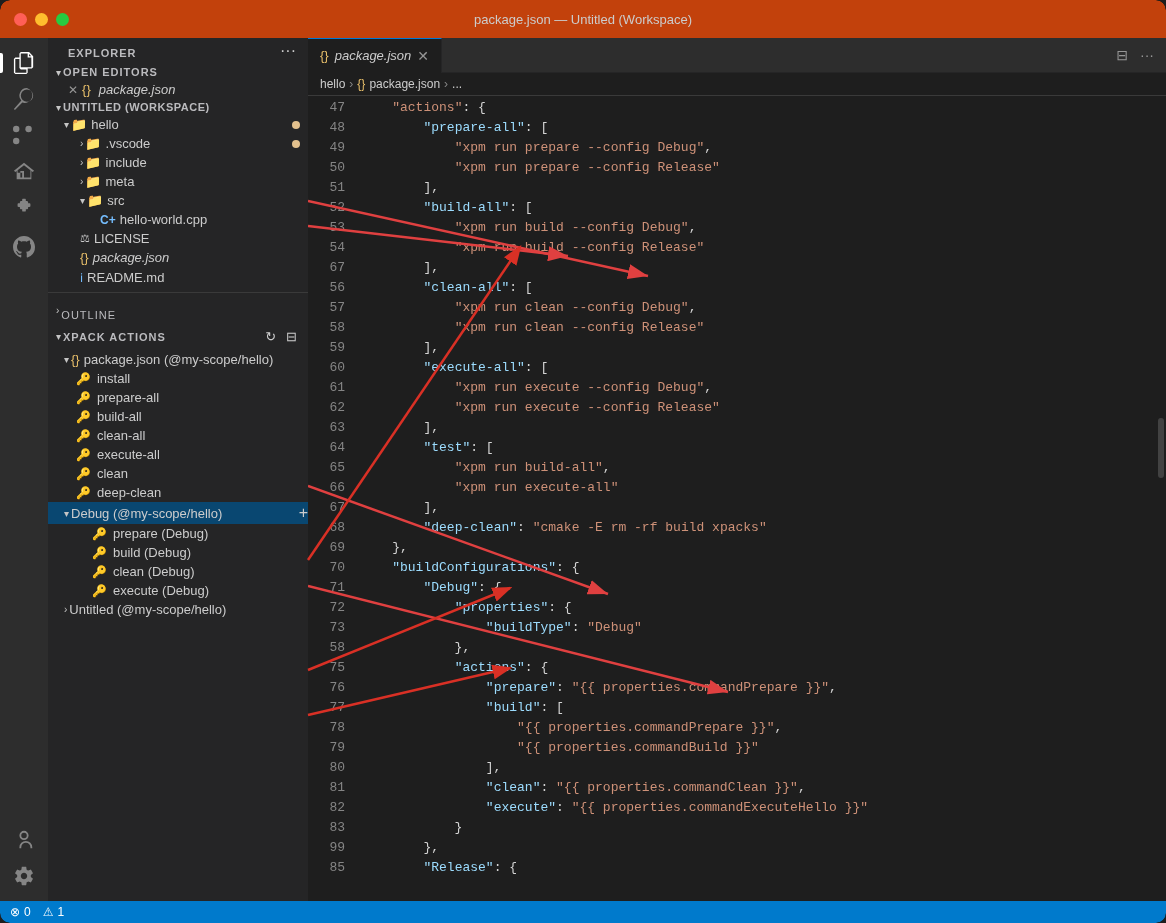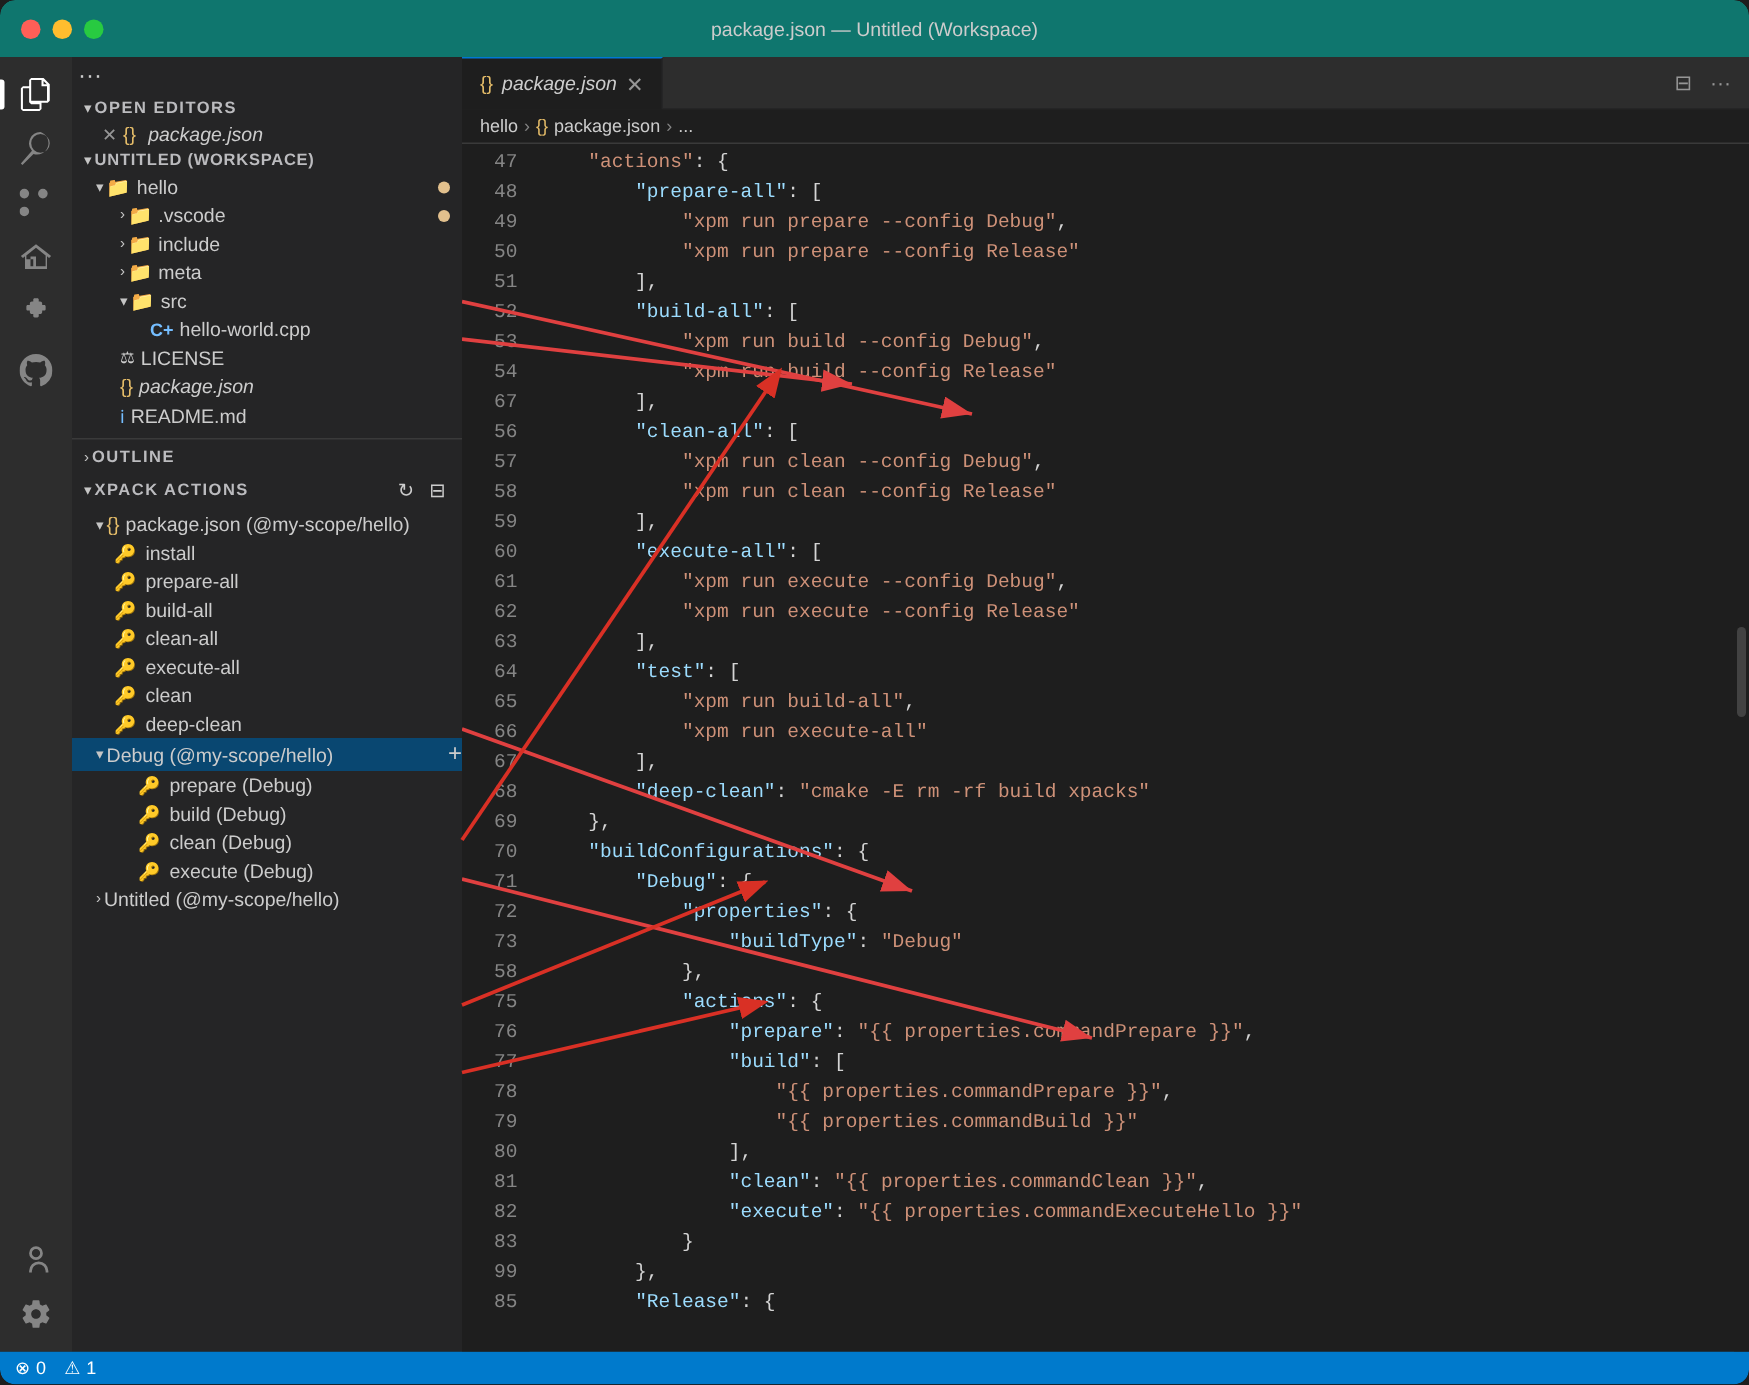--- a/index.html
+++ b/index.html
@@ -7,21 +7,21 @@
       font-family: -apple-system, BlinkMacSystemFont, 'Segoe UI', sans-serif;
       background: #1e1e1e;
       width: 1166px;
       height: 923px;
       overflow: hidden;
       border-radius: 10px;
     }
 
     
     .title-bar {
-      background: #0f766e;
+      background: #c2410c;
       height: 38px;
       display: flex;
       align-items: center;
       justify-content: center;
       position: relative;
       border-radius: 10px 10px 0 0;
     }
     .traffic-lights {
       position: absolute;
       left: 14px;
@@ -434,20 +434,21 @@
           <svg width="22" height="22" viewBox="0 0 24 24" fill="currentColor">
             <path d="M19.43 12.98c.04-.32.07-.64.07-.98s-.03-.66-.07-.98l2.11-1.65c.19-.15.24-.42.12-.64l-2-3.46c-.12-.22-.39-.3-.61-.22l-2.49 1c-.52-.4-1.08-.73-1.69-.98l-.38-2.65C14.46 2.18 14.25 2 14 2h-4c-.25 0-.46.18-.49.42l-.38 2.65c-.61.25-1.17.59-1.69.98l-2.49-1c-.23-.09-.49 0-.61.22l-2 3.46c-.13.22-.07.49.12.64l2.11 1.65c-.04.32-.07.65-.07.98s.03.66.07.98l-2.11 1.65c-.19.15-.24.42-.12.64l2 3.46c.12.22.39.3.61.22l2.49-1c.52.4 1.08.73 1.69.98l.38 2.65c.03.24.24.42.49.42h4c.25 0 .46-.18.49-.42l.38-2.65c.61-.25 1.17-.58 1.69-.98l2.49 1c.23.09.49 0 .61-.22l2-3.46c.12-.22.07-.49-.12-.64l-2.11-1.65zM12 15.5c-1.93 0-3.5-1.57-3.5-3.5s1.57-3.5 3.5-3.5 3.5 1.57 3.5 3.5-1.57 3.5-3.5 3.5z"></path>
           </svg>
         </div>
       </div>
     </div>
 
     <div class="sidebar">
 
       <div class="sidebar-header">
+        <span class="sidebar-section-title open-editors-label">EXPLORER</span>
         <span class="sidebar-dots">···</span>
       </div>
 
       <div>
         <div class="tree-item" style="padding-left:8px;">
           <span class="chevron">▾</span>
           <span style="font-size:11px;font-weight:700;letter-spacing:1px;color:#bbbbbe;text-transform:uppercase;">OPEN EDITORS</span>
         </div>
         <div class="package-json-tab" style="padding-left:20px;">
           <span class="close-x">✕</span>
@@ -512,21 +513,21 @@
         <div class="tree-item" style="padding-left:32px;">
           <span style="color:#75beff;margin-right:4px;font-size:12px;">ℹ</span>
           <span>README.md</span>
         </div>
       </div>
 
       <hr class="section-divider">
 
       <div class="tree-item" style="padding-left:8px;">
         <span class="chevron">›</span>
-        <span style="font-size:11px;font-weight:700;letter-spacing:1px;color:#bbbbbe;text-transform:uppercase;">OUTLINE</span>
+        <span style="font-size:11px;font-weight:400;letter-spacing:1px;color:#bbbbbe;text-transform:uppercase;margin-top:10px;">OUTLINE</span>
       </div>
 
       <div>
         <div class="xpack-header">
           <div class="tree-item" style="padding-left:8px;flex:1;">
             <span class="chevron">▾</span>
             <span style="font-size:11px;font-weight:700;letter-spacing:1px;color:#bbbbbe;text-transform:uppercase;">XPACK ACTIONS</span>
           </div>
           <div class="xpack-icons">
             <span class="xpack-icon-btn">↻</span>

